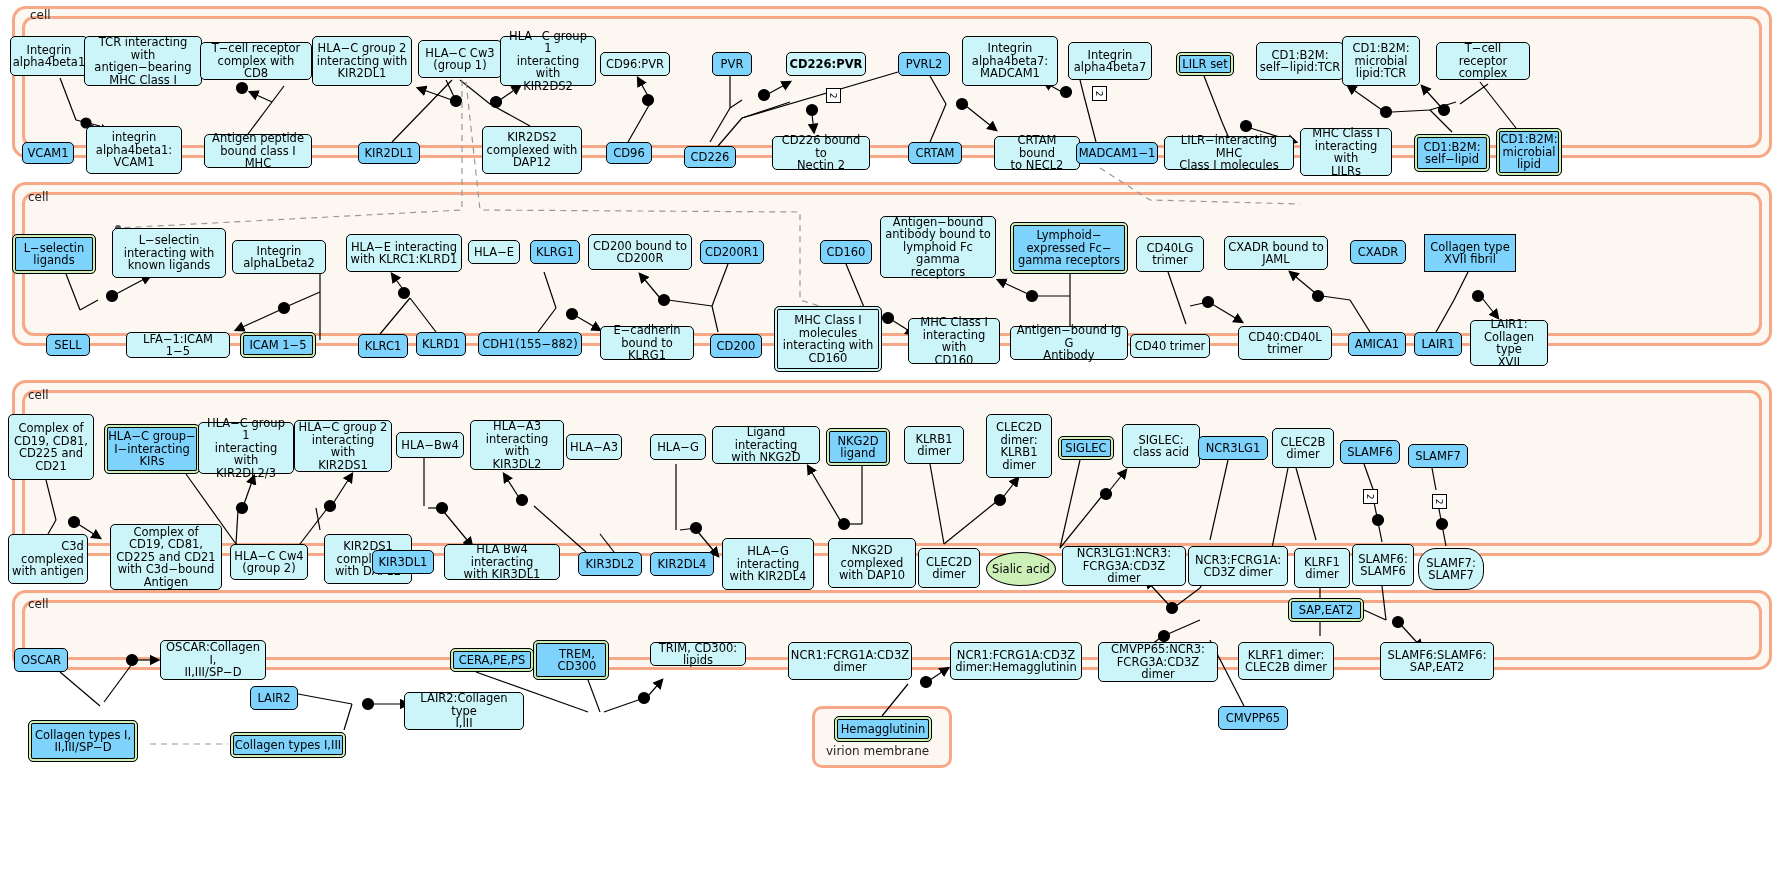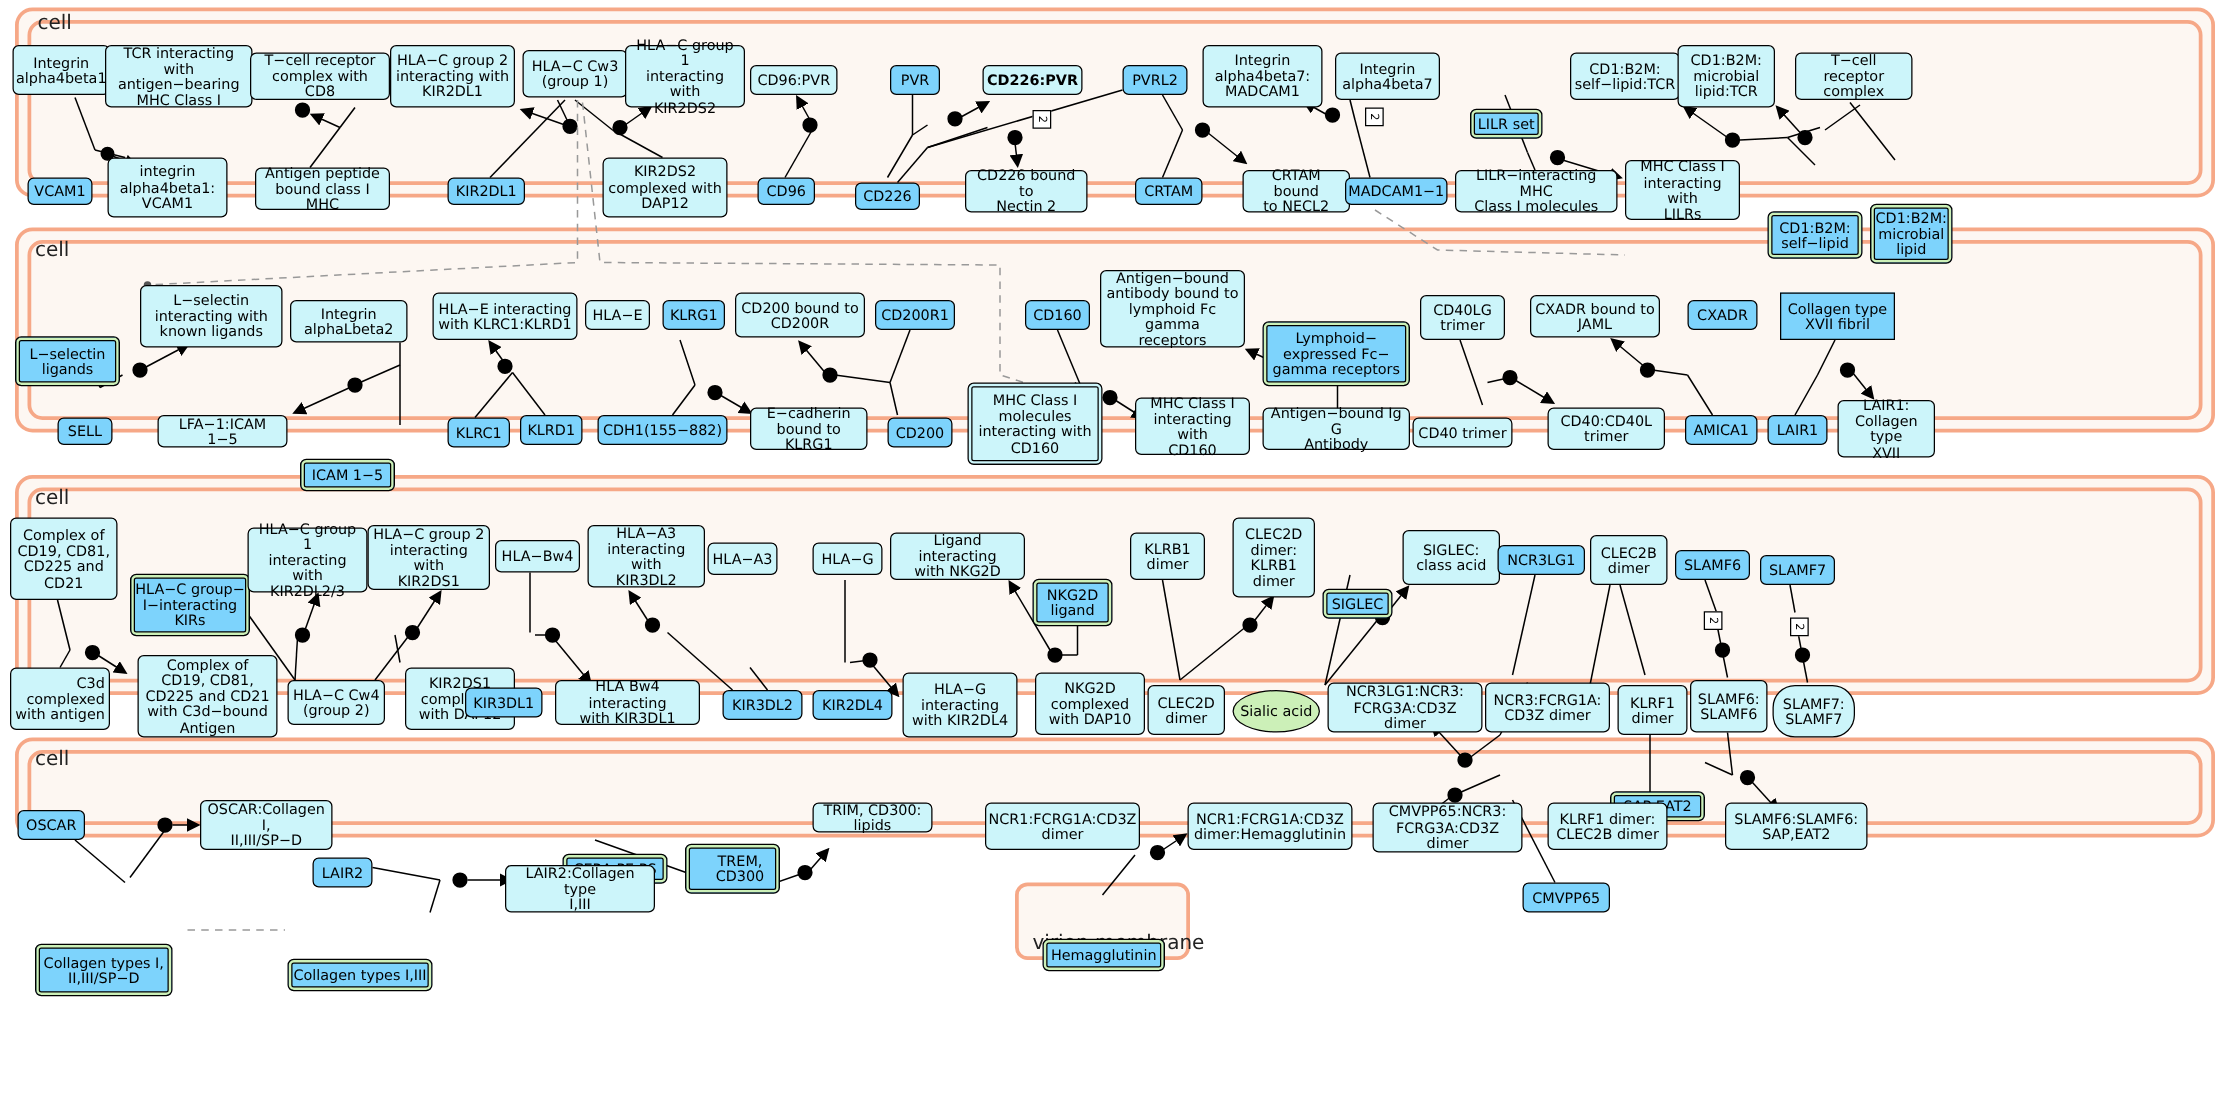--- a/index.html
+++ b/index.html
@@ -23,21 +23,21 @@
     background: #fdf7f2;
     border-radius: 14px;
     box-sizing: border-box;
   }
   .compartment.inner {
     background: transparent;
     border-radius: 12px;
   }
   .compartment-label {
     position: absolute;
-    font-size: 16px;
+    font-size: 12px;
     color: #222;
     font-family: "DejaVu Sans", "Liberation Sans", sans-serif;
   }
   
   #edges, #edges2 {
     position: absolute;
     left: 0; top: 0;
     width: 1782px; height: 883px;
     pointer-events: none;
   }
@@ -55,21 +55,21 @@
     padding: 1px 3px;
     border: 1px solid #000;
     border-radius: 5px;
     white-space: pre-line;
     font-family: "DejaVu Sans", "Liberation Sans", sans-serif;
   }
   .cx   { background: #ccf5fa; }   
   .ent  { background: #7dd3fc; }   
   .ellipse { border-radius: 50%; background: #ccf0b8; }
   .dbl { box-shadow: inset 0 0 0 2px #ccf5fa, inset 0 0 0 3px #000; }
-  .dblg { box-shadow: inset 0 0 0 2px #ccf0b8, inset 0 0 0 3px #000; margin-top: 35px; }
+  .dblg { box-shadow: inset 0 0 0 2px #ccf0b8, inset 0 0 0 3px #000; }
   .stoich {
     position: absolute;
     width: 13px; height: 13px;
     border: 1px solid #000;
     background: #fff;
     font-size: 9px;
     display: flex; align-items: center; justify-content: center;
     transform: rotate(90deg);
     font-family: "DejaVu Sans", "Liberation Sans", sans-serif;
   }
@@ -484,21 +484,21 @@
       <div class="node cx" style="left: 1352px; top: 544px; width: 62px; height: 42px;"><span>SLAMF6:
 SLAMF6</span></div>
       <div class="node cx" style="left: 1418px; top: 548px; width: 66px; height: 42px; border-radius: 18px;"><span>SLAMF7:
 SLAMF7</span></div>
       <div class="node ent dblg" style="left: 1288px; top: 598px; width: 76px; height: 24px;"><span>SAP,EAT2</span></div>
       <div class="node ent" style="left: 1218px; top: 706px; width: 70px; height: 24px;"><span>CMVPP65</span></div>
       <div class="node ent" style="left: 14px; top: 648px; width: 54px; height: 24px;"><span>OSCAR</span></div>
       <div class="node cx" style="left: 160px; top: 640px; width: 106px; height: 40px;"><span>OSCAR:Collagen I,
 II,III/SP−D</span></div>
       <div class="node ent dblg" style="left: 450px; top: 648px; width: 84px; height: 24px;"><span>CERA,PE,PS</span></div>
-      <div class="node ent dblg" style="left: 548px; top: 640px; width: 76px; height: 40px; padding-left: 15px;"><span>TREM,
+      <div class="node ent dblg" style="left: 533px; top: 640px; width: 76px; height: 40px; padding-left: 15px;"><span>TREM,
 CD300</span></div>
       <div class="node cx" style="left: 650px; top: 642px; width: 96px; height: 24px;"><span>TRIM, CD300:
 lipids</span></div>
       <div class="node cx" style="left: 788px; top: 642px; width: 124px; height: 38px;"><span>NCR1:FCRG1A:CD3Z
 dimer</span></div>
       <div class="node cx" style="left: 950px; top: 642px; width: 132px; height: 38px;"><span>NCR1:FCRG1A:CD3Z
 dimer:Hemagglutinin</span></div>
       <div class="node cx" style="left: 1098px; top: 642px; width: 120px; height: 40px;"><span>CMVPP65:NCR3:
 FCRG3A:CD3Z dimer</span></div>
       <div class="node cx" style="left: 1238px; top: 642px; width: 96px; height: 38px;"><span>KLRF1 dimer:

